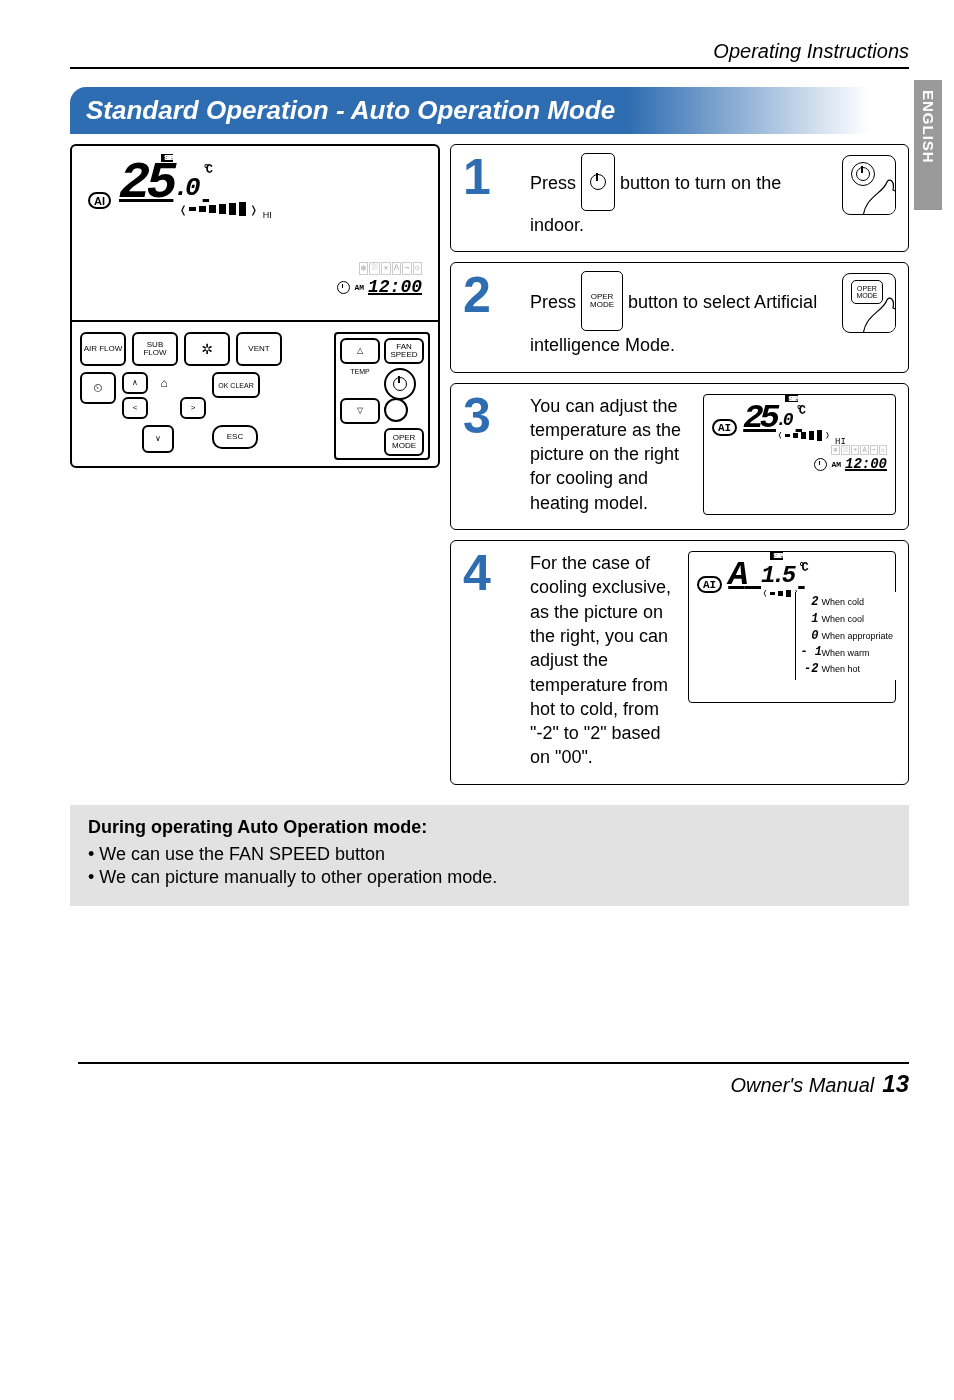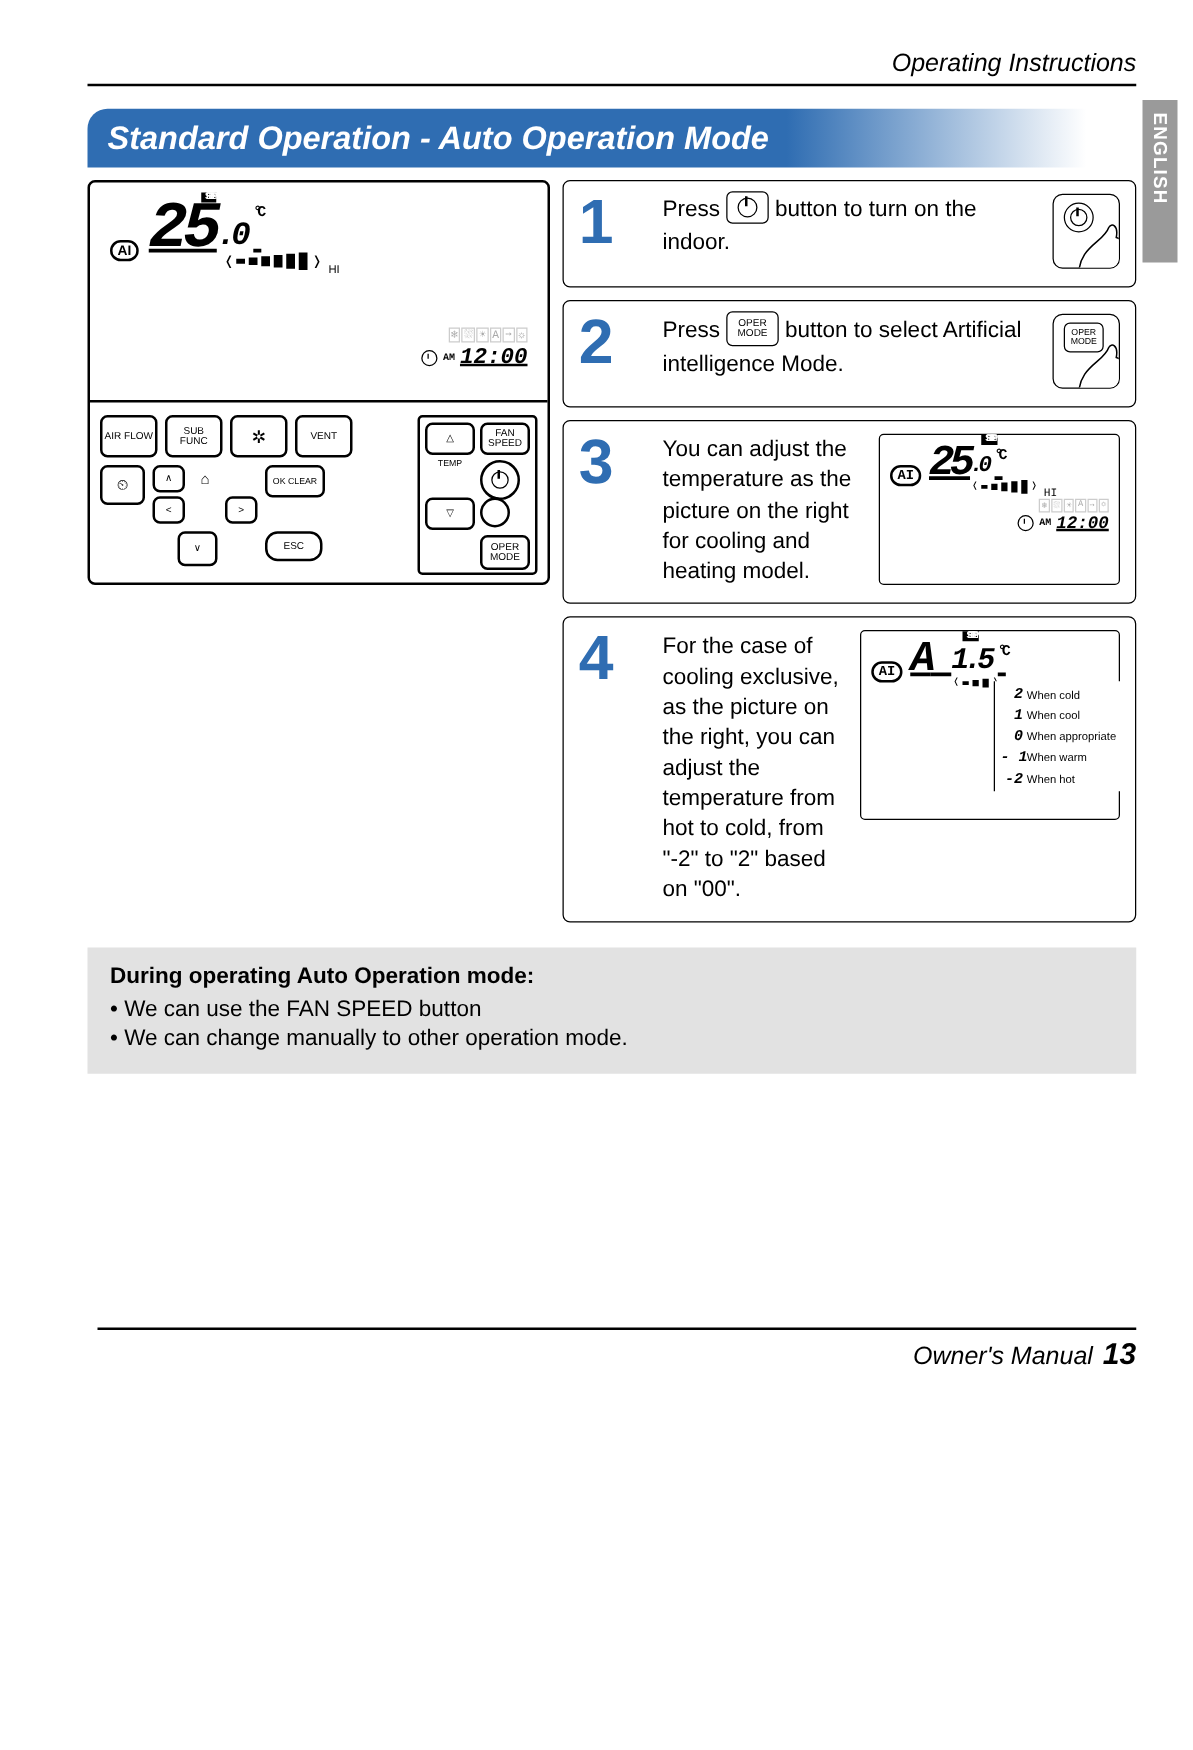--- a/index.html
+++ b/index.html
@@ -195,21 +195,21 @@
     line-height: 1.35;
     flex:1;
     margin-left:21px;
   }
   .inline-btn {
     display:inline-flex;
     align-items:center; justify-content:center;
     border:1.5px solid #000;
     border-radius:5px;
     height:24px;
-    padding:0 4px;
+    padding:16px 4px;
     font-size:9px;
     vertical-align:middle;
     line-height:1;
     text-align:center;
     background:#fff;
     transform:translateY(-2px);
     min-width:24px;
   }
   .inline-btn .pwr { border:1.5px solid #000; border-radius:50%; width:14px; height:14px; position:relative;}
   .inline-btn .pwr::after{content:""; position:absolute; left:5px; top:-2px; width:2px; height:8px; background:#000;}
@@ -337,21 +337,21 @@
             <span class="am">AM</span>
             <span class="clock-time">12:00</span>
           </div>
         </div>
         <div class="remote-body">
           <div style="display:flex; flex-direction:column; gap:6px;">
             <div style="display:flex; gap:6px;">
               <div class="rbtn" style="width:40px;height:28px;">AIR
 FLOW</div>
               <div class="rbtn" style="width:40px;height:28px;">SUB
-FUNC</div>
+FLOW</div>
               <div class="rbtn" style="width:40px;height:28px;font-size:14px;">✲</div>
               <div class="rbtn" style="width:40px;height:28px;">VENT</div>
             </div>
             <div style="display:flex; gap:6px; align-items:flex-start;">
               <div class="rbtn" style="width:30px;height:26px;font-size:12px;">⏲</div>
               <div style="display:grid; grid-template-columns:26px 26px 26px; grid-template-rows:22px 22px; gap:3px;">
                 <div class="rbtn">∧</div>
                 <div class="rbtn" style="border:none;font-size:12px;">⌂</div>
                 <div></div>
                 <div class="rbtn">&lt;</div>
@@ -517,20 +517,20 @@
               </div>
           </div>
         </div>
       </div>
     </div>
   </div>
 
   <div class="info-panel">
     <div class="heading">During operating Auto Operation mode:</div>
     <div class="bullet">• We can use the FAN SPEED button</div>
-    <div class="bullet">• We can change manually to other operation mode.</div>
+    <div class="bullet">• We can picture manually to other operation mode.</div>
   </div>
 
   <div class="footer">
     <span class="fm">Owner's Manual</span>
     <span class="pn">13</span>
   </div>
 </div>
 
 </body></html>

